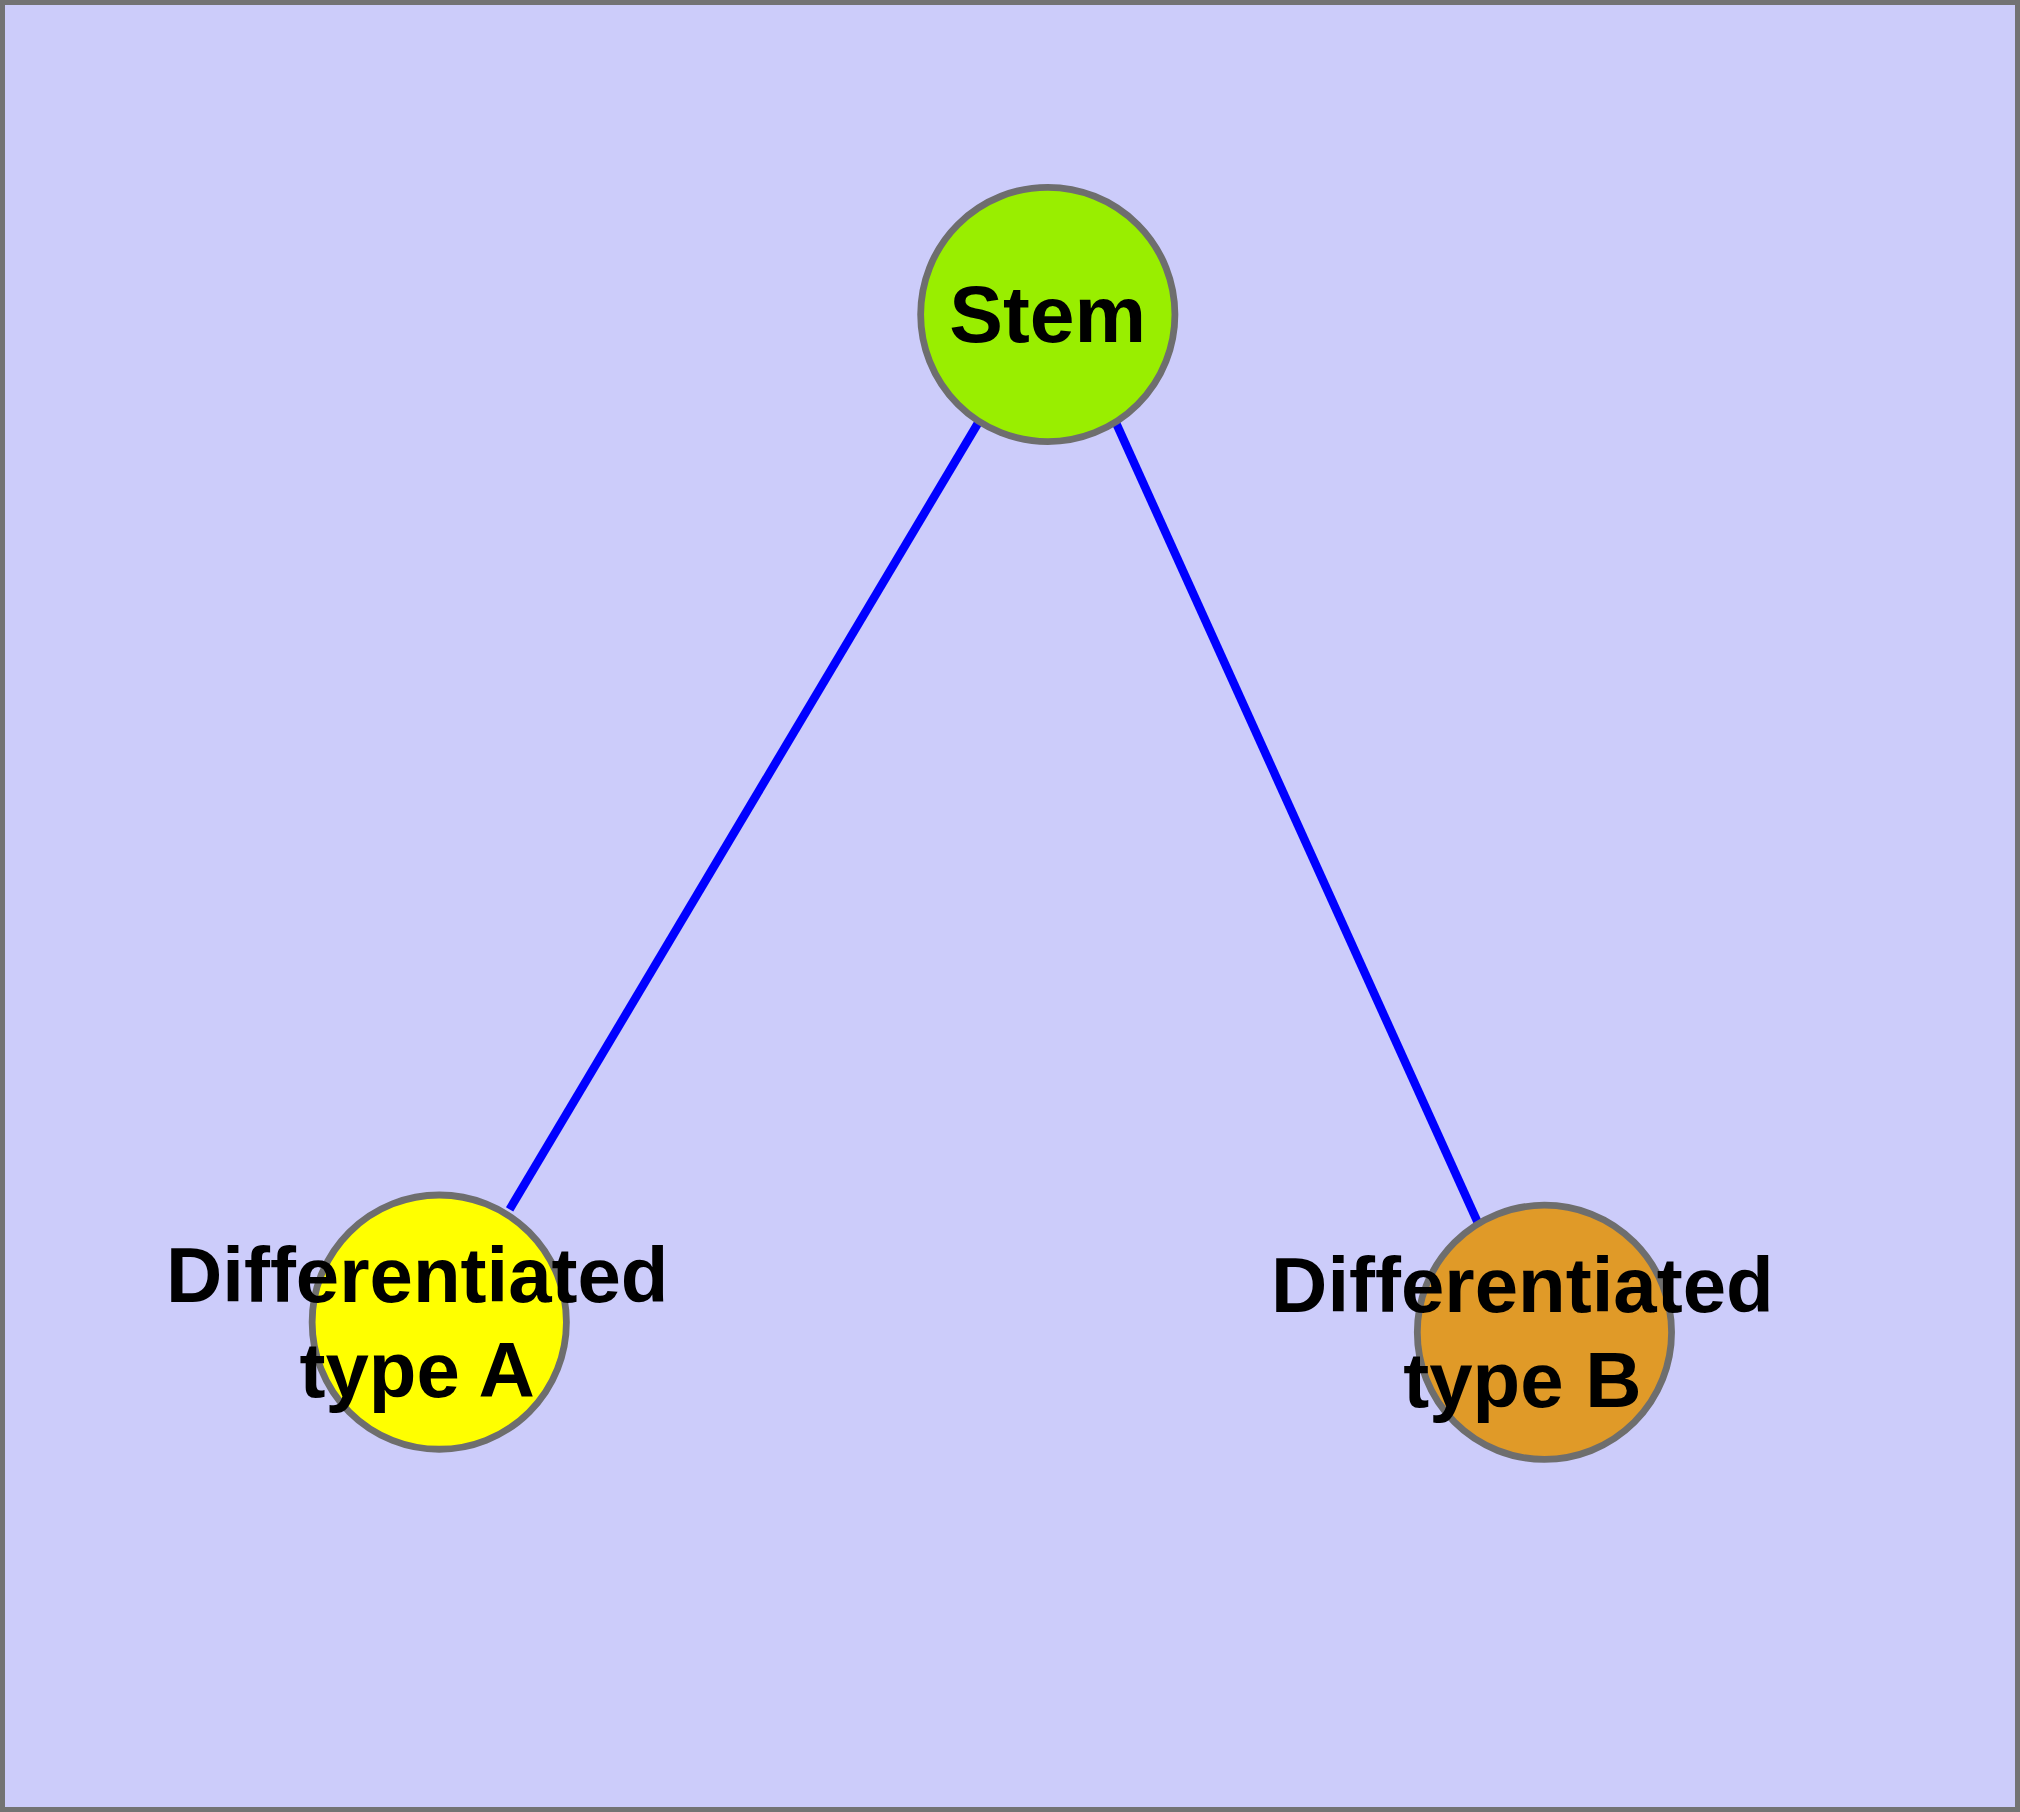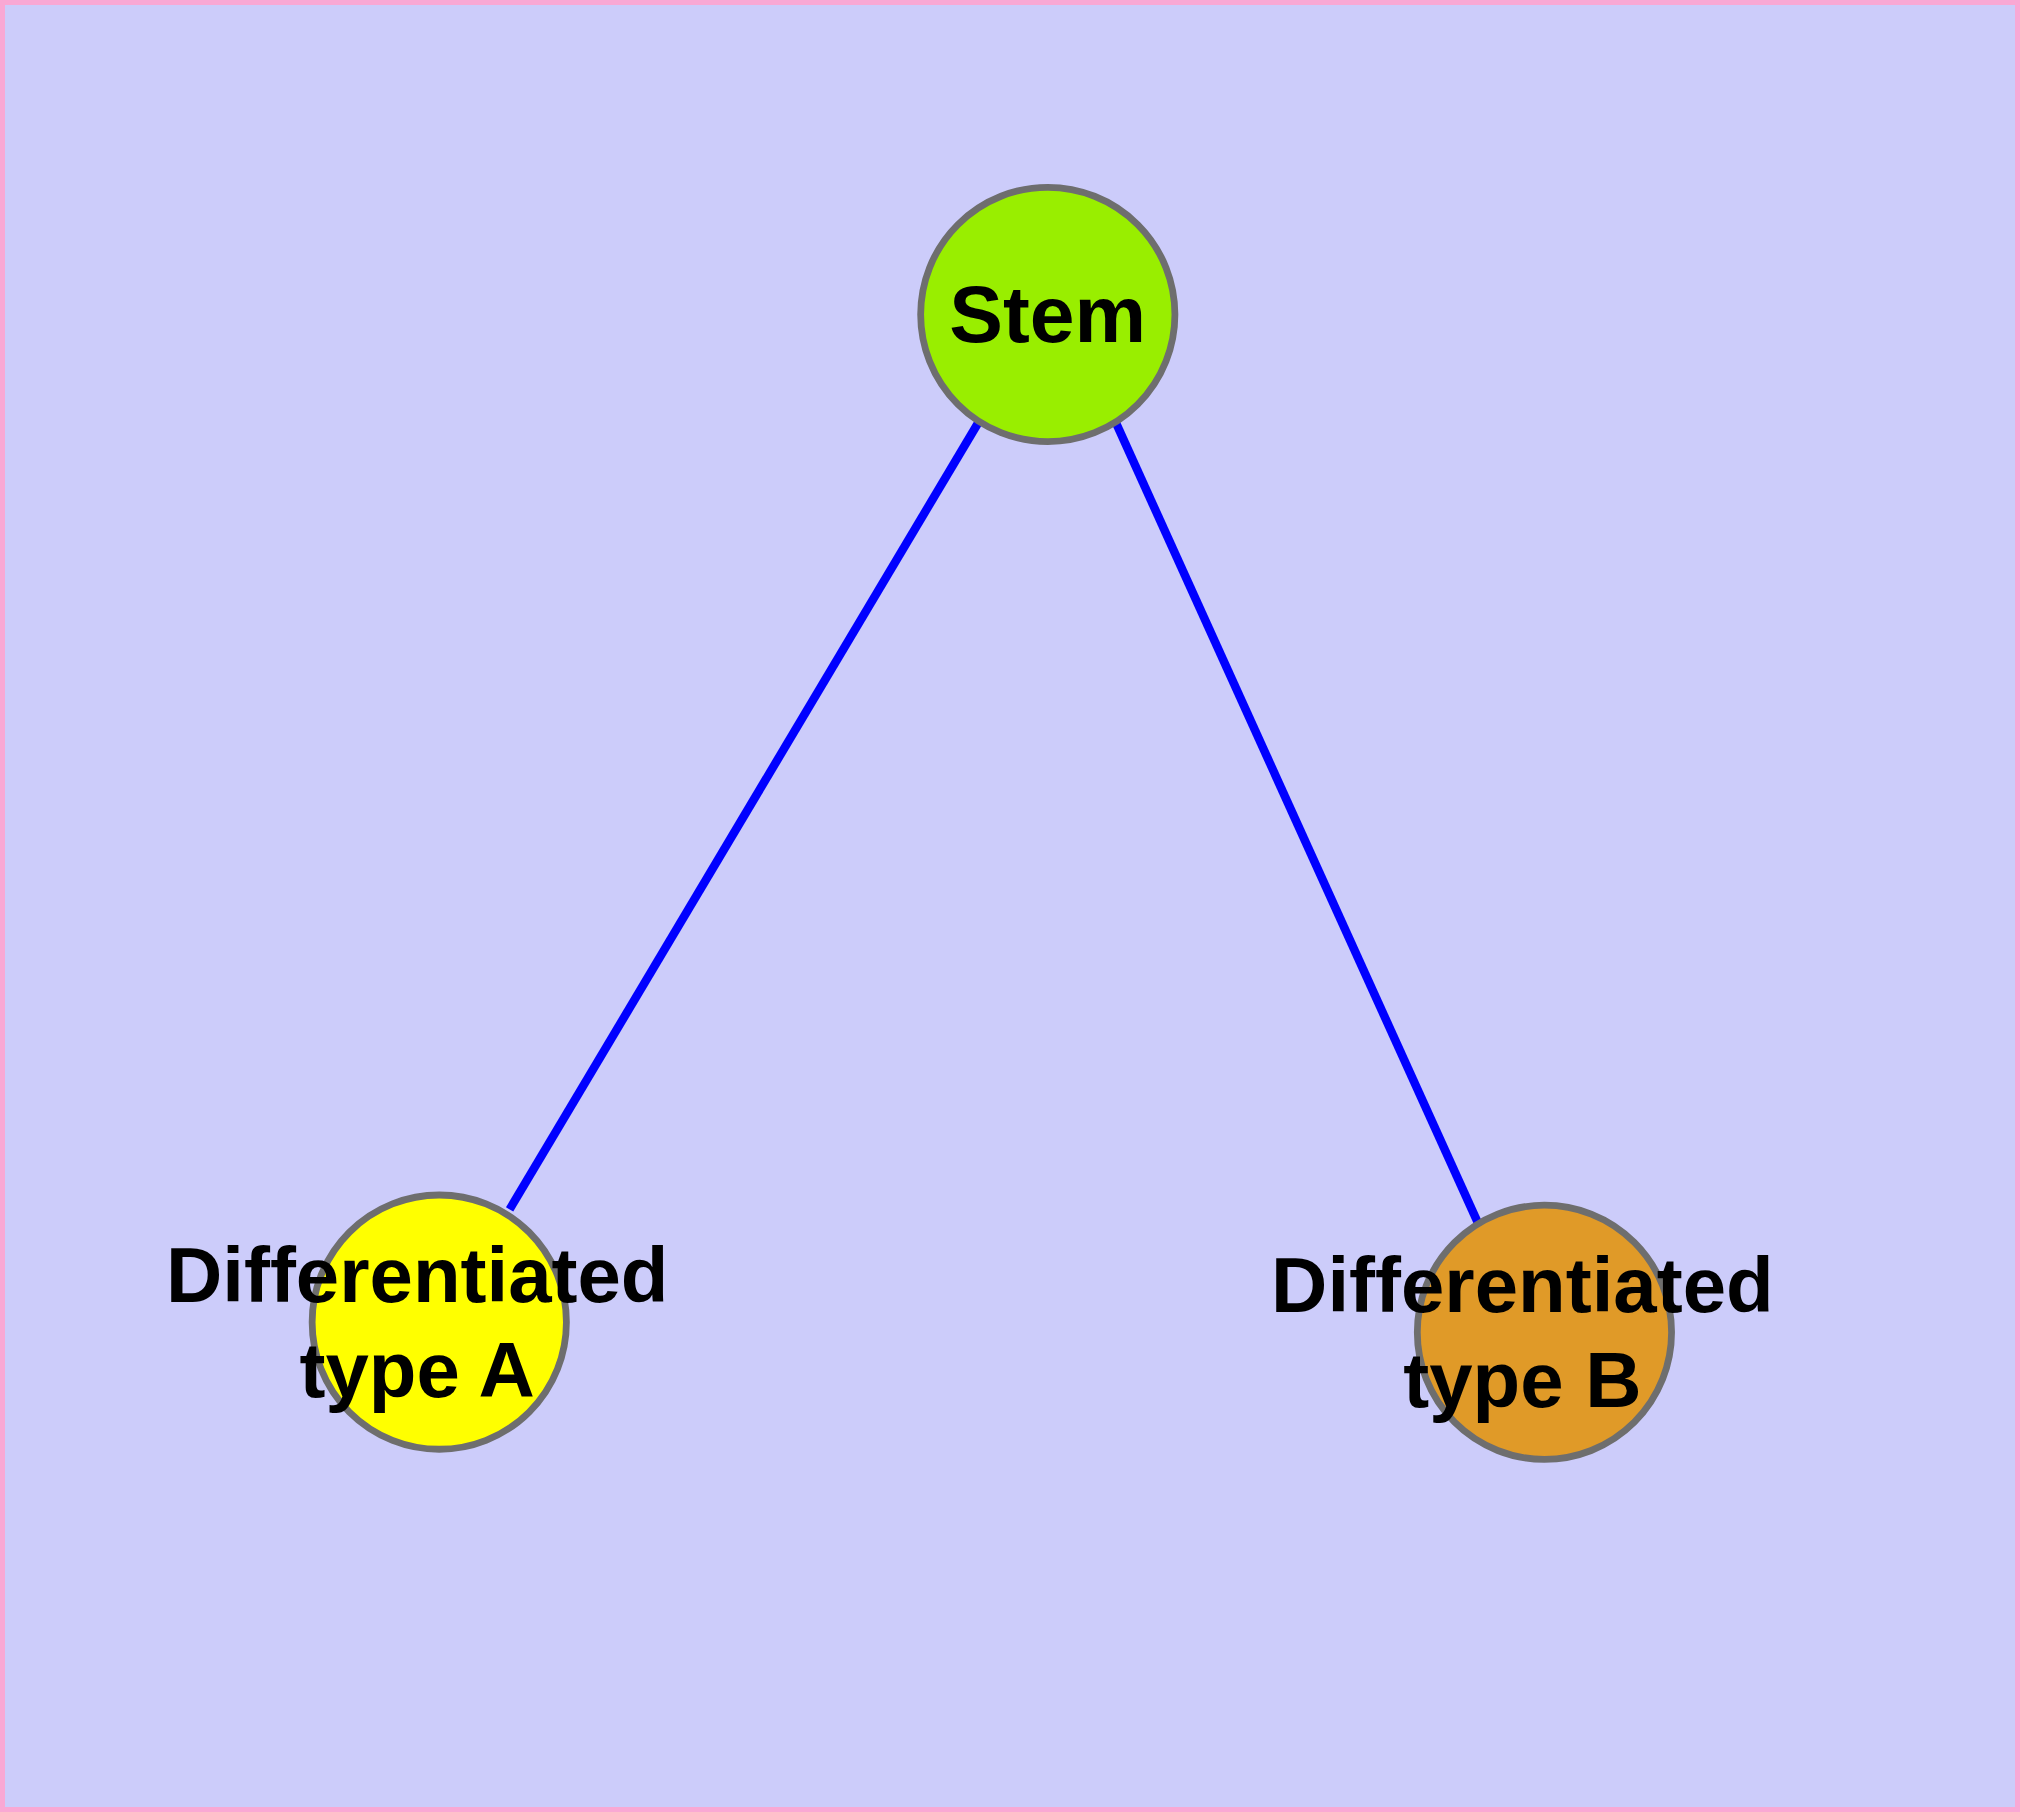--- a/index.html
+++ b/index.html
@@ -47,21 +47,21 @@
     font-weight: bold;
     fill: #000000;
     text-anchor: middle;
     dominant-baseline: middle;
     paint-order: normal;
   }
 </style>
 </head>
 <body>
 
-<div id="canvas" style="background: #f9a8d4; width: 2021px; height: 1812px;">
+<div id="canvas" style="background: #737373; width: 2021px; height: 1812px;">
   <div id="plot-area" style="background: rgb(204, 204, 250);"></div>
 
   <svg id="graph-svg" viewBox="0 0 2384 2138">
 
     <g>
       <line class="edge-line" x1="1155" y1="497" x2="601" y2="1427" stroke="#0000ff" stroke-width="10"></line>
       <line class="edge-line" x1="1316" y1="498" x2="1744" y2="1444" stroke="#0000ff" stroke-width="10"></line>
     </g>
 
     <g>

